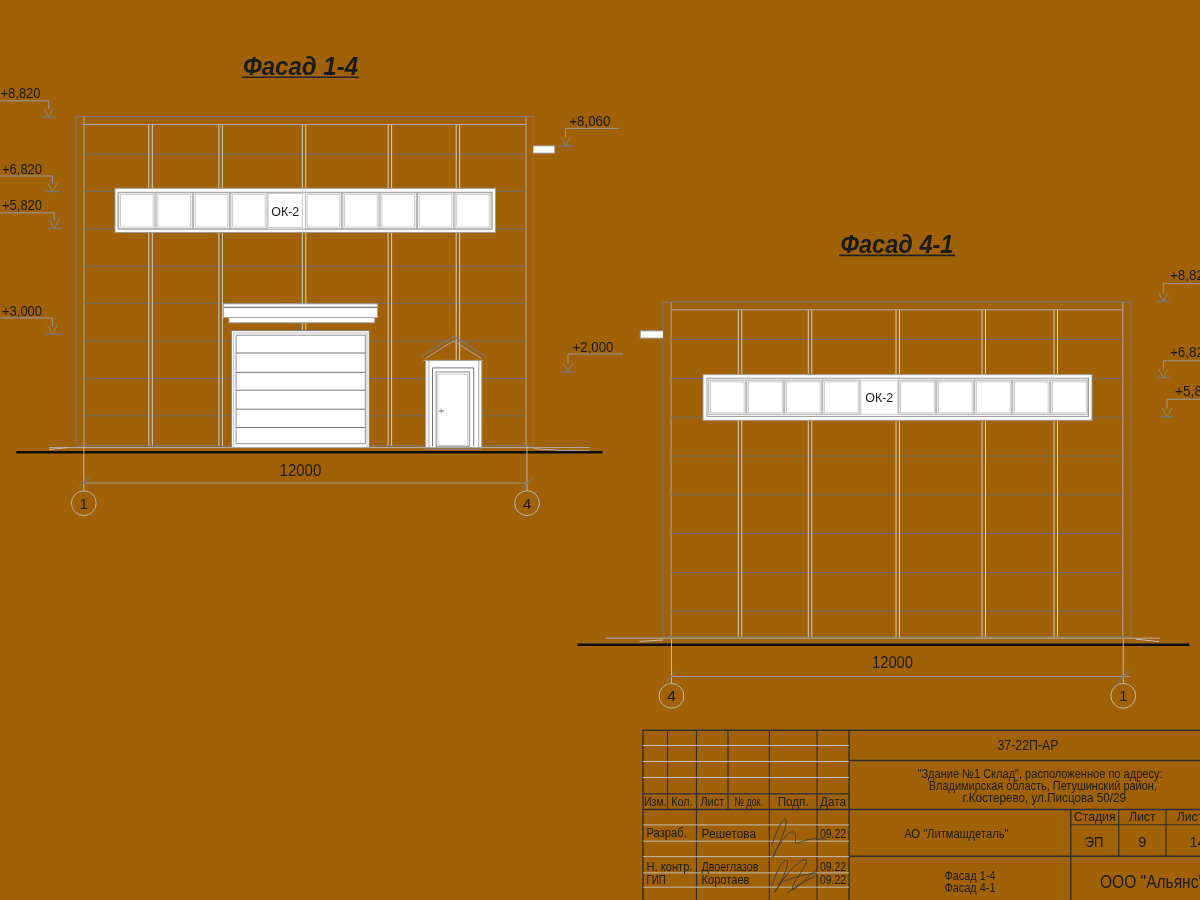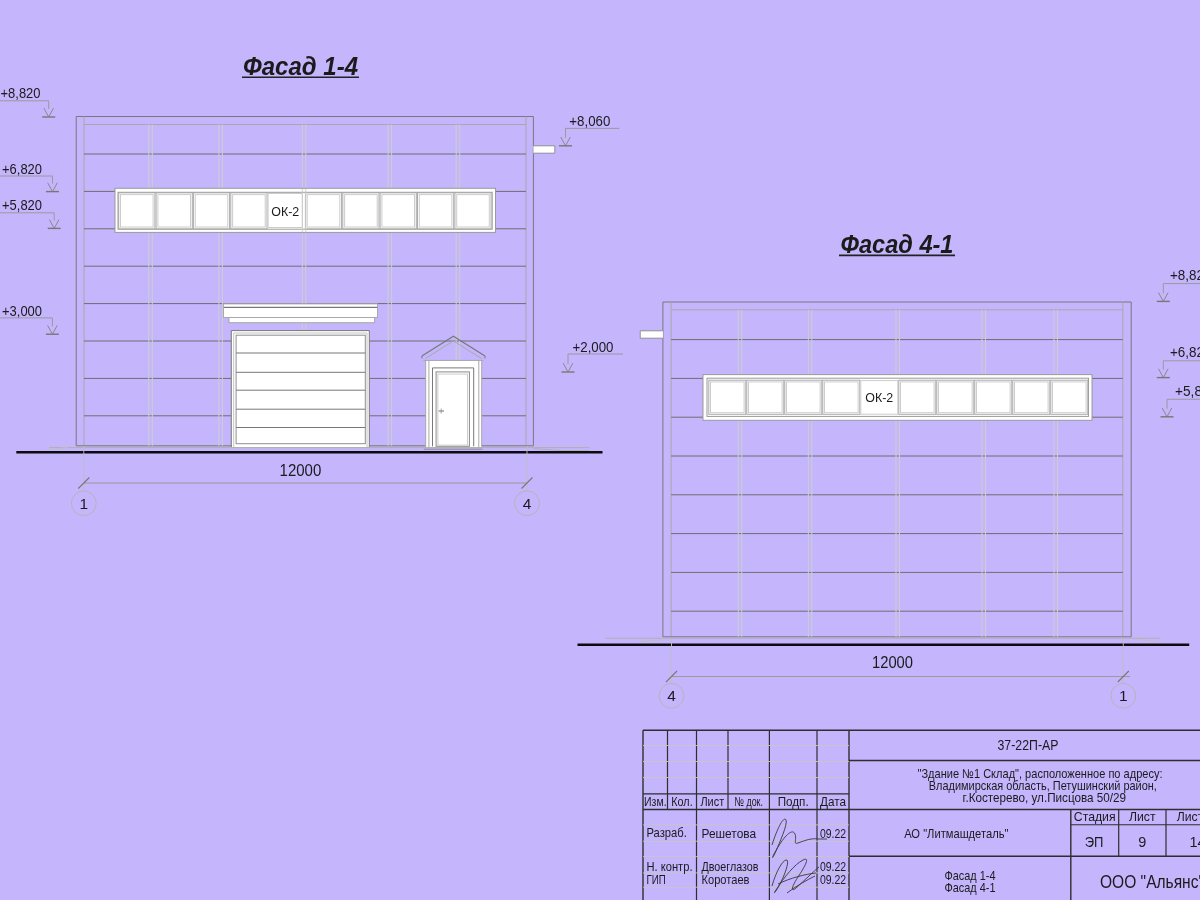--- a/index.html
+++ b/index.html
@@ -1,17 +1,17 @@
 <!DOCTYPE html>
 <html><head>
 <meta charset="utf-8">
 <title>Фасады</title>
 <style>
   html,body { margin:0; padding:0; background:#ffffff; }
-  #sheet { position:relative; width:1200px; height:900px; background:#c4b5fd; overflow:hidden; }
+  #sheet { position:relative; width:1200px; height:900px; background:#a16207; overflow:hidden; }
 </style>
 </head>
 <body>
 <div id="sheet">
 <svg width="1200" height="900" viewBox="0 0 1200 900">
 <g>
 
 <g>
 <text x="300.5" y="74.5" font-family="&quot;Liberation Sans&quot;, sans-serif" font-size="25.5" fill="#1b1b1b" text-anchor="middle" font-style="italic" font-weight="bold" textLength="115" lengthAdjust="spacingAndGlyphs">Фасад 1-4</text>
 <line x1="242" y1="77.2" x2="359" y2="77.2" stroke="#222" stroke-width="1.6"></line>

